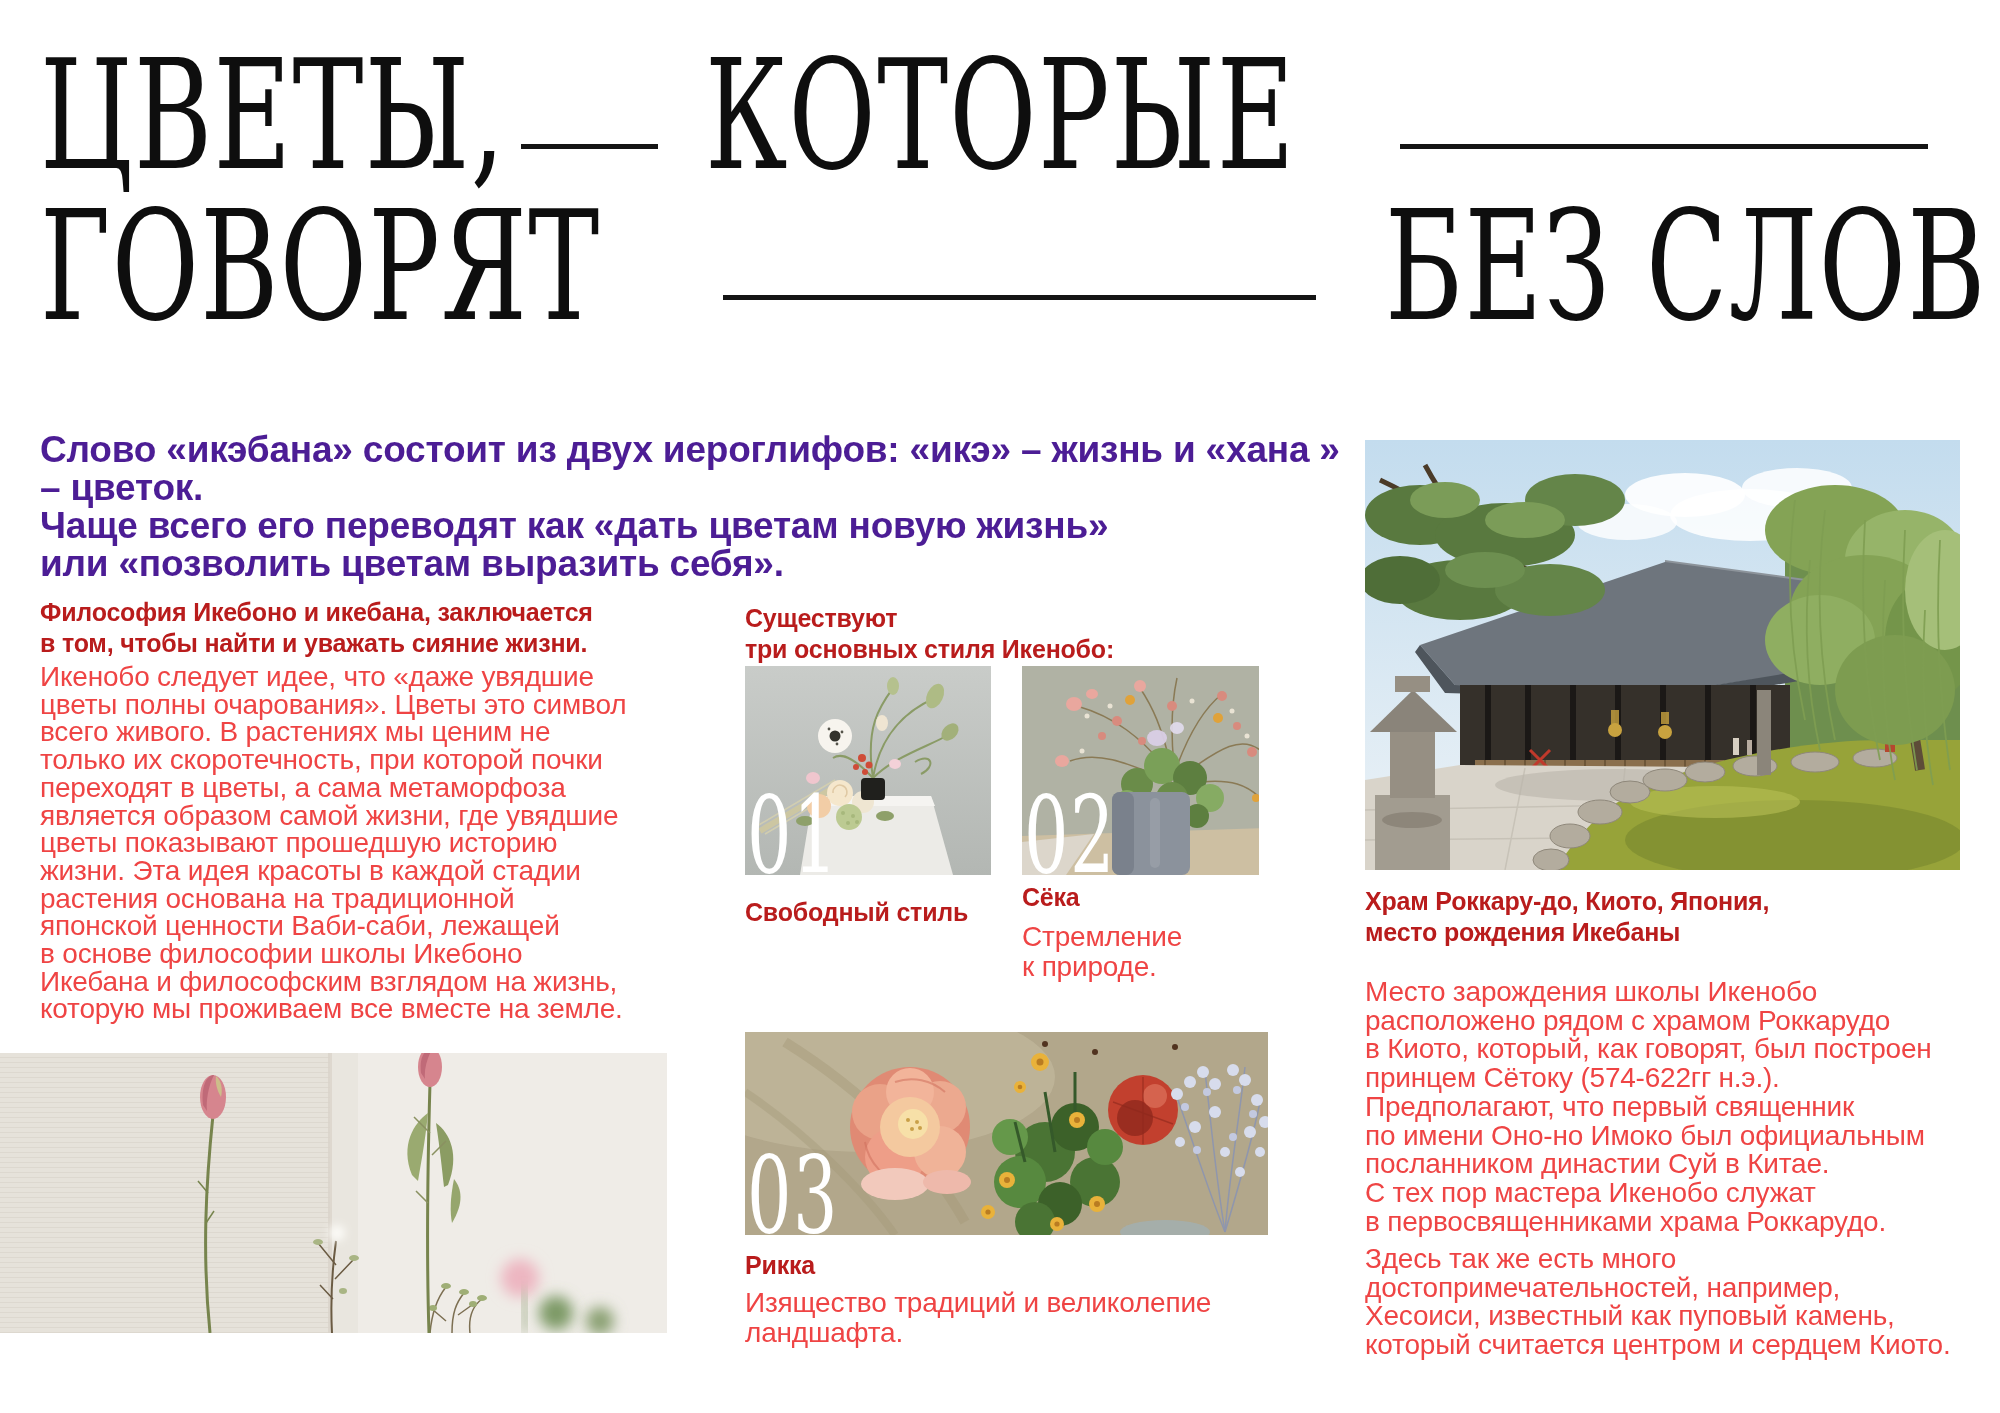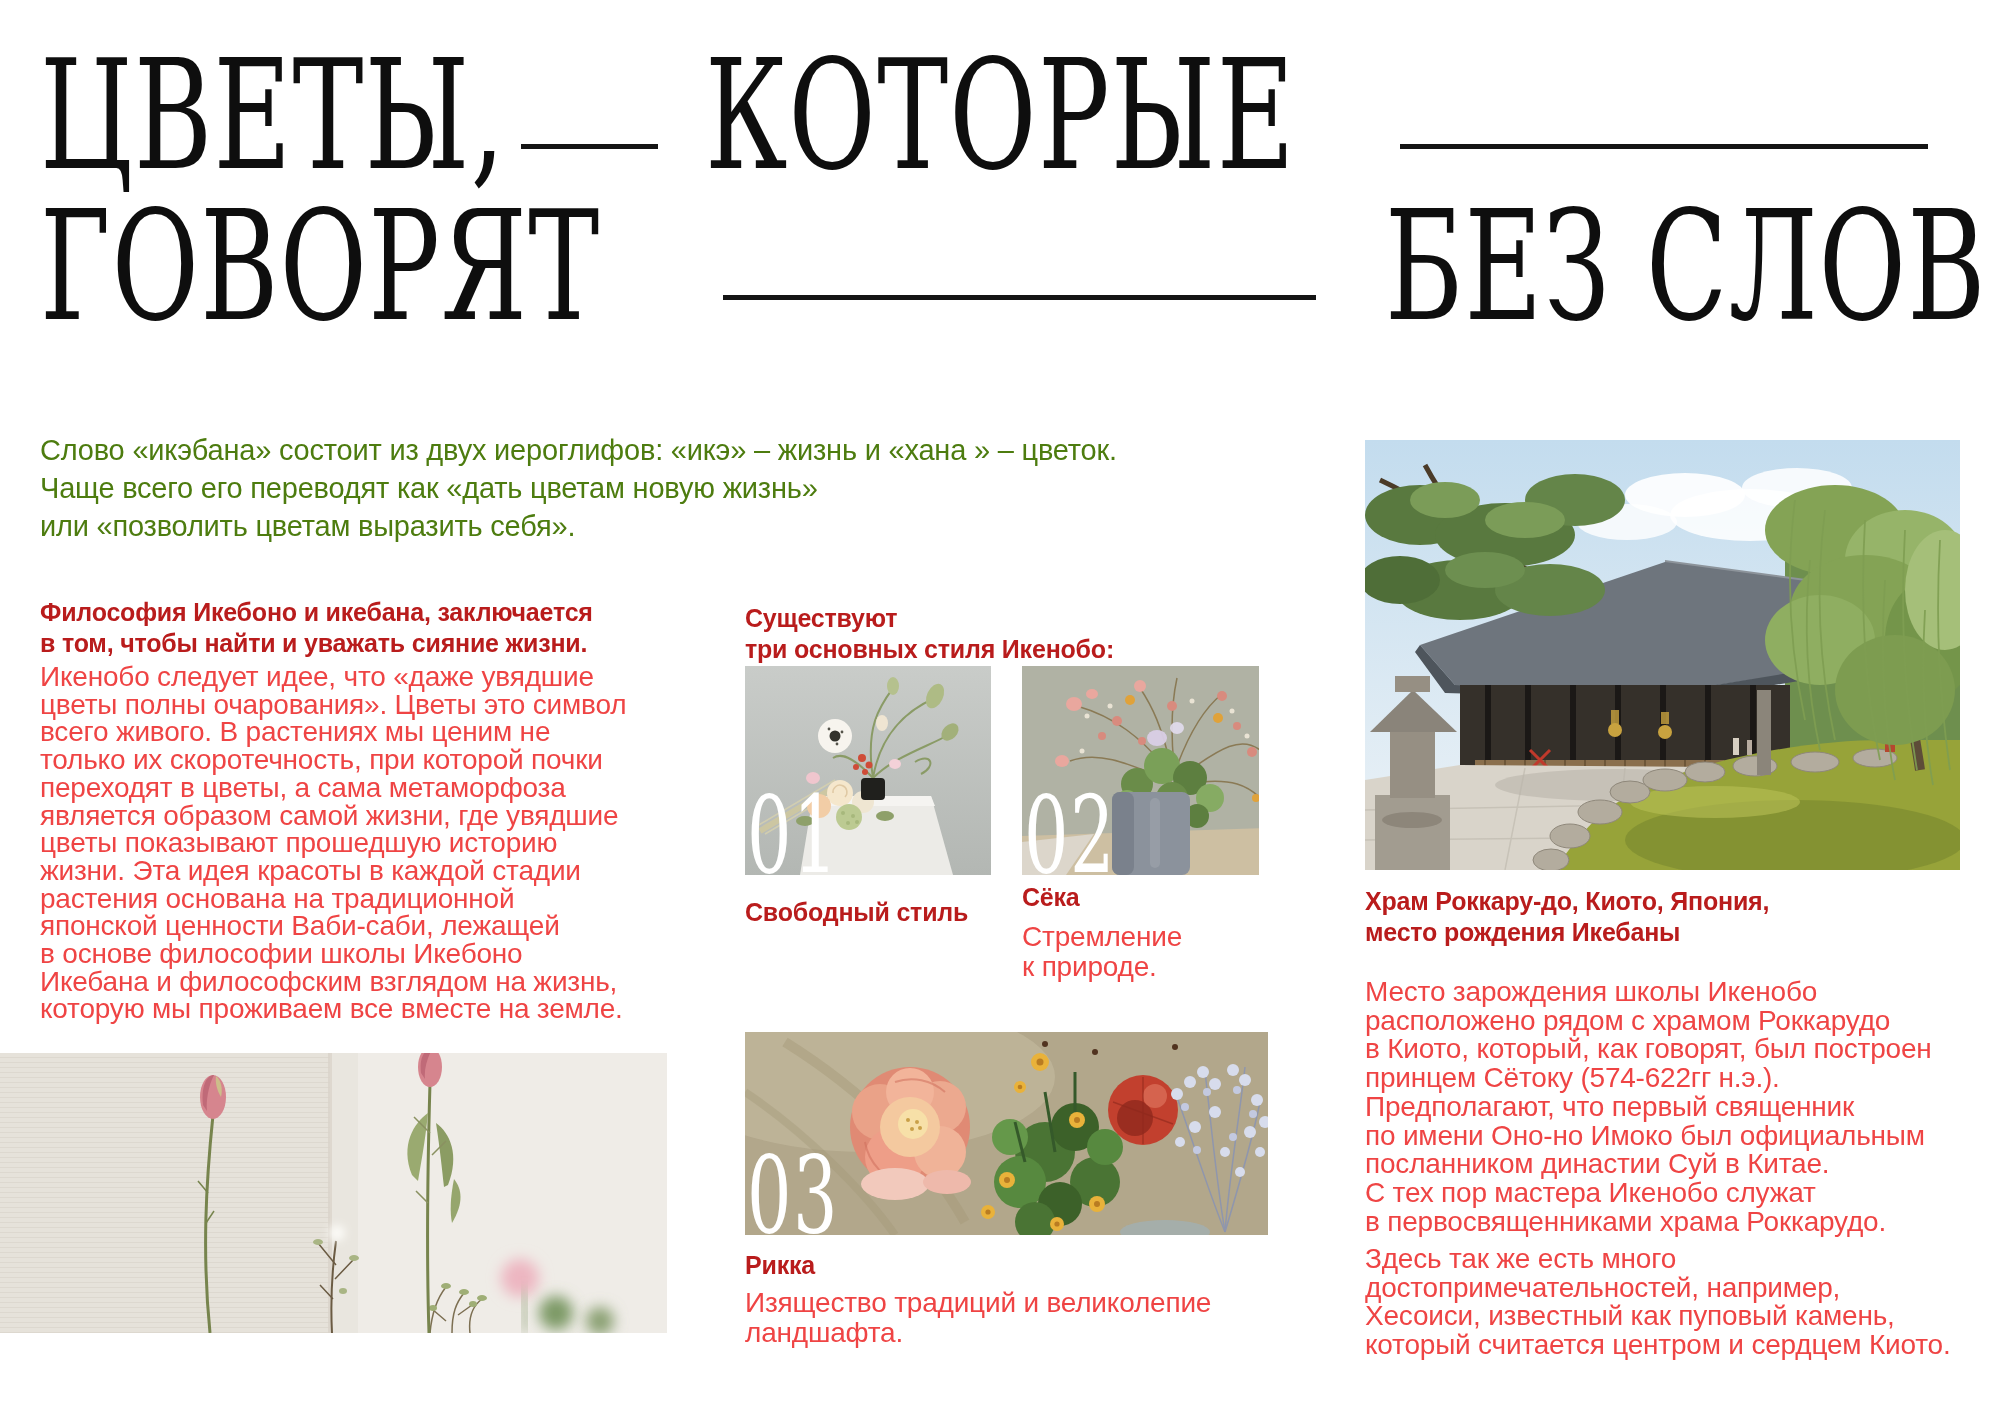--- a/index.html
+++ b/index.html
@@ -6,21 +6,21 @@
   body{font-family:"Liberation Sans","DejaVu Sans",sans-serif;}
   #page{position:relative;width:2000px;height:1413px;background:#ffffff;overflow:hidden;}
   .abs{position:absolute;}
   
   .tword{font-family:"DejaVu Serif",serif;font-weight:400;color:#0e0e0e;font-size:152px;line-height:1;
          white-space:nowrap;transform:scaleX(.70);transform-origin:0 0;letter-spacing:.012em;}
   .trule{background:#141414;height:5px;}
   
   .h{font-weight:700;font-size:25px;line-height:31px;color:#b91c1c;white-space:pre-line;letter-spacing:-.2px;}
   .b{font-weight:400;font-size:28px;line-height:27.7px;color:#ef4444;white-space:pre-line;letter-spacing:-.2px;}
-  .intro{font-weight:400;font-size:29px;line-height:38px;color:#4d7c0f;white-space:pre-line;letter-spacing:-.2px;}
+  .intro{font-weight:700;font-size:37px;line-height:38px;color:#4c1d95;white-space:pre-line;letter-spacing:-.2px;}
   .photo{position:absolute;overflow:hidden;}
   .photo svg{display:block;}
   .num{position:absolute;left:2px;bottom:-14px;font-family:"DejaVu Serif",serif;font-size:106px;line-height:1;
        color:#ffffff;transform:scaleX(.66);transform-origin:0 100%;letter-spacing:.02em;}
 </style>
 </head>
 <body>
 
 <div id="page">
 

